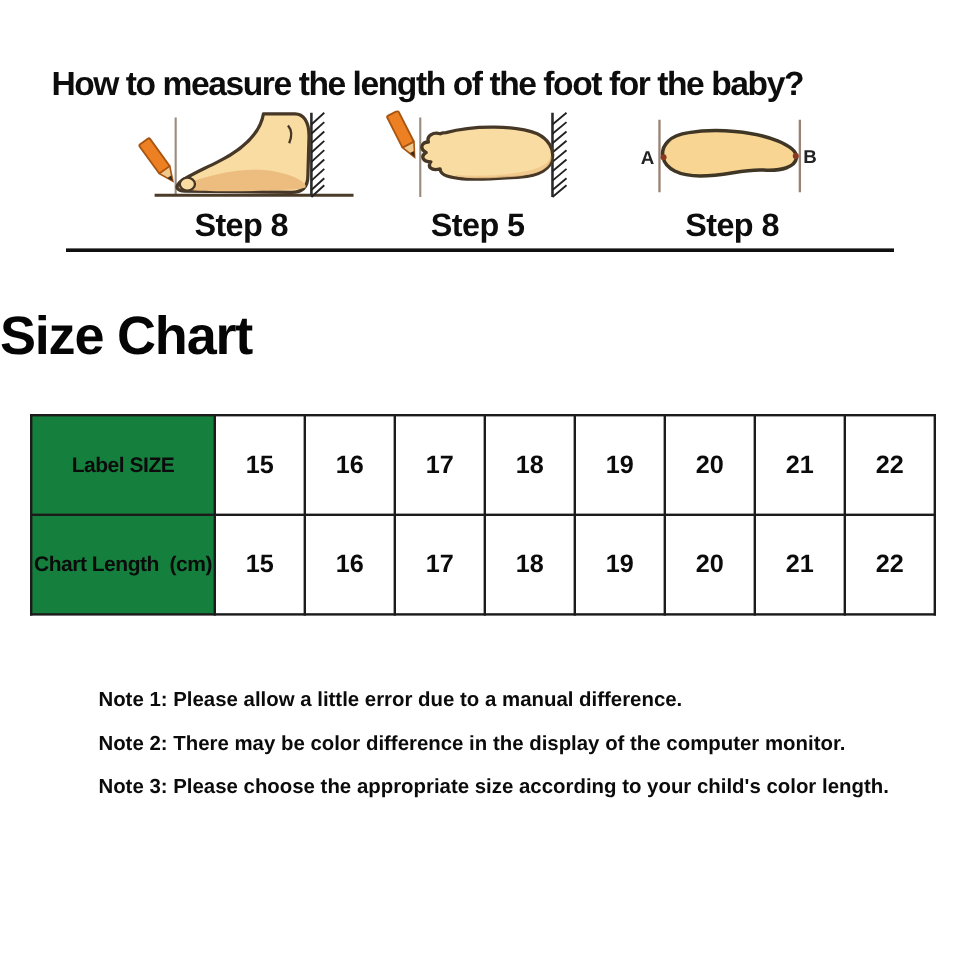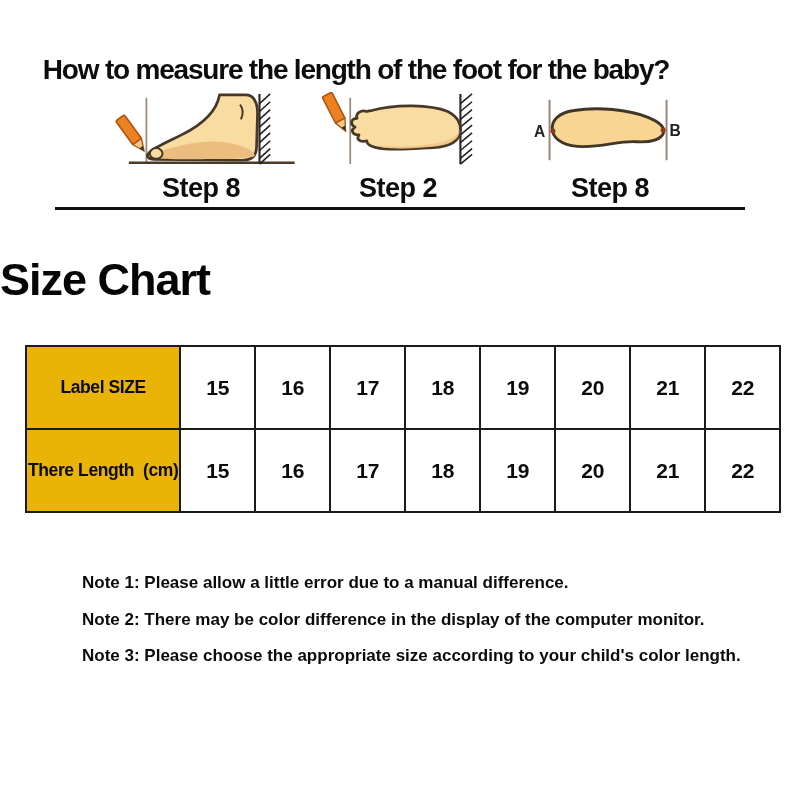--- a/index.html
+++ b/index.html
@@ -24,21 +24,21 @@
   }
   table.size-table{
     position:absolute;top:345px;left:25px;border-collapse:collapse;table-layout:fixed;
     border:2px solid #1b1b1b;
   }
   table.size-table td{
     border:2.5px solid #1b1b1b;height:81px;text-align:center;vertical-align:middle;
     font-weight:bold;font-size:21px;background:#ffffff;padding:0;color:#0b0b0b;
   }
   table.size-table td.row-label{
-    background:#eab308;font-size:17.5px;letter-spacing:-0.4px;white-space:pre;padding:0 1px;
+    background:#15803d;font-size:17.5px;letter-spacing:-0.4px;white-space:pre;padding:0 1px;
   }
   .notes{position:absolute;top:573px;left:82px;width:700px;}
   .note-line{
     font-size:17px;font-weight:bold;color:#0b0b0b;margin-bottom:16.5px;white-space:nowrap;
   }
 </style>
 </head>
 <body>
 
 <div class="canvas">
@@ -72,21 +72,21 @@
         <line x1="154" y1="2" x2="154" y2="74" stroke="#2a2a2a" stroke-width="2.2"></line>
         <path d="M154,12 L166,2 M154,20 L166,10 M154,28 L166,18 M154,36 L166,26 M154,44 L166,34 M154,52 L166,42 M154,60 L166,50 M154,68 L166,58 M154,74 L166,64" stroke="#222" stroke-width="1.6" fill="none"></path>
         <path d="M63,19 C88,12 124,13 141,20 C151,25 155,33 154,40 C153,50 143,56 126,57 C108,58 90,60 74,58 C64,57 58,55 58,50 C50,52 47,48 50,44 C43,44 41,39 46,36 C40,33 42,27 48,27 C46,22 52,18 58,20 C60,19 61,19 63,19 Z" fill="#f9dca2" stroke="#463726" stroke-width="2.8" stroke-linejoin="round"></path>
         <path d="M70,55 C95,57 118,55 136,51 C147,48 152,43 153,39 C154,47 146,54 128,56 C110,58 88,59 74,57 Z" fill="#f0c488" opacity="0.8"></path>
         <g transform="translate(28,24) rotate(-27)">
           <rect x="-5.5" y="-24" width="11" height="30" rx="1.5" fill="#ed8022" stroke="#a85511" stroke-width="1.6"></rect>
           <polygon points="-5.5,6 5.5,6 0,18" fill="#f2c98c" stroke="#a85511" stroke-width="1.4"></polygon>
           <polygon points="-2,13 2,13 0,18" fill="#3a2f24"></polygon>
         </g>
       </svg>
-      <div class="step-label">Step 2</div>
+      <div class="step-label">Step 5</div>
     </div>
 
     <div class="step-group" style="left:525px;width:170px;">
       <svg width="170" height="78" viewBox="0 0 170 80">
         <line x1="23" y1="8" x2="23" y2="70" stroke="#9a8374" stroke-width="2"></line>
         <line x1="143" y1="8" x2="143" y2="70" stroke="#9a8374" stroke-width="2"></line>
         <path d="M26,40 C24,30 32,21 48,19 C72,15 104,18 124,26 C136,31 141,36 140,41 C139,48 128,52 112,51 C94,50 80,56 58,56 C40,56 28,50 26,40 Z" fill="#f9d593" stroke="#3f3626" stroke-width="3" stroke-linejoin="round"></path>
         <circle cx="26.5" cy="40" r="2.6" fill="#8a3a20"></circle>
         <circle cx="139.5" cy="39" r="2.6" fill="#8a3a20"></circle>
         <text x="7" y="46" font-size="16" font-weight="600" fill="#222">A</text>
@@ -118,21 +118,21 @@
         <td>15</td>
         <td>16</td>
         <td>17</td>
         <td>18</td>
         <td>19</td>
         <td>20</td>
         <td>21</td>
         <td>22</td>
       </tr>
       <tr>
-        <td class="row-label">There Length  (cm)</td>
+        <td class="row-label">Chart Length  (cm)</td>
         <td>15</td>
         <td>16</td>
         <td>17</td>
         <td>18</td>
         <td>19</td>
         <td>20</td>
         <td>21</td>
         <td>22</td>
       </tr>
     </tbody>

